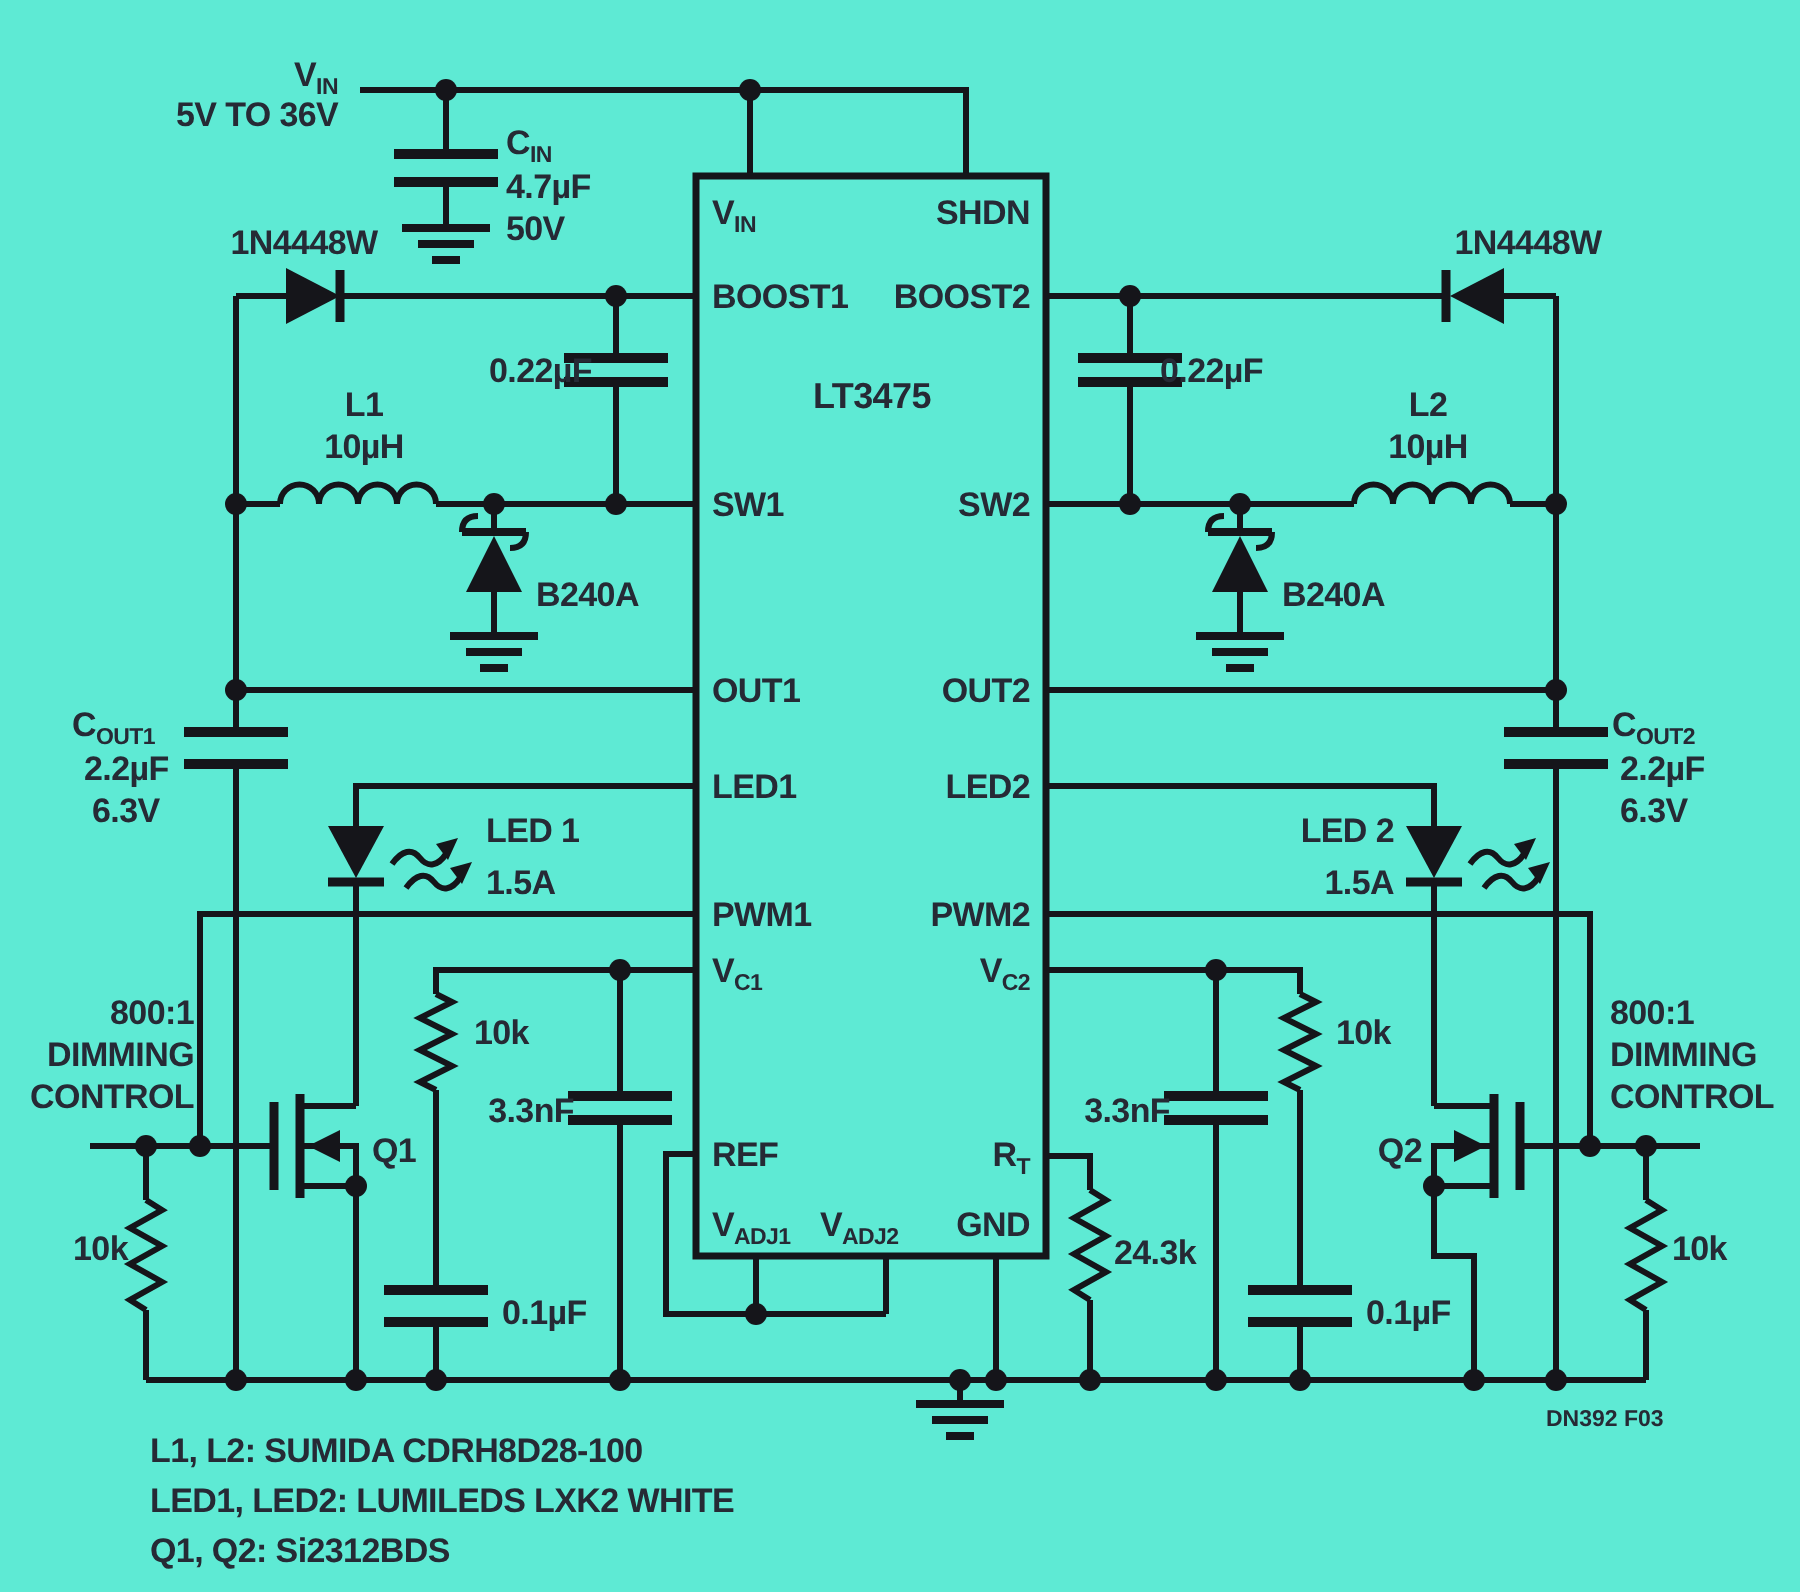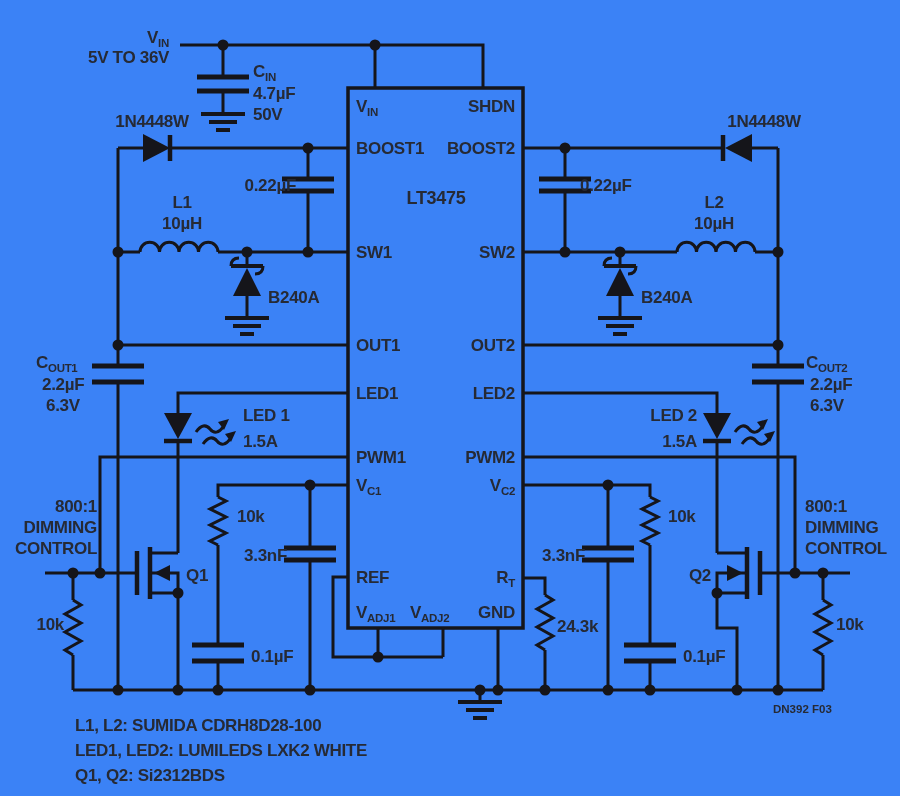--- a/index.html
+++ b/index.html
@@ -1,16 +1,16 @@
 <!DOCTYPE html>
 <html><head>
 <meta charset="utf-8">
 <style>
   html,body{margin:0;padding:0;background:#ffffff;}
-  .page{position:relative;width:900px;height:796px;background:#3b82f6;overflow:hidden;
+  .page{position:relative;width:900px;height:796px;background:#5eead4;overflow:hidden;
         font-family:"Liberation Sans", sans-serif;}
   svg{position:absolute;left:0;top:0;}
   .w{fill:none;stroke:#15151a;stroke-width:3;}
   .b{fill:none;stroke:#15151a;stroke-width:4.5;}
   .p{fill:none;stroke:#15151a;stroke-width:5;}
   .g{fill:none;stroke:#15151a;stroke-width:4;}
   .box{fill:none;stroke:#15151a;stroke-width:3.5;}
   .f{fill:#15151a;stroke:none;}
   .d{fill:#15151a;stroke:none;}
   text{fill:#262a35;font-weight:bold;font-size:17px;letter-spacing:-0.3px;}

